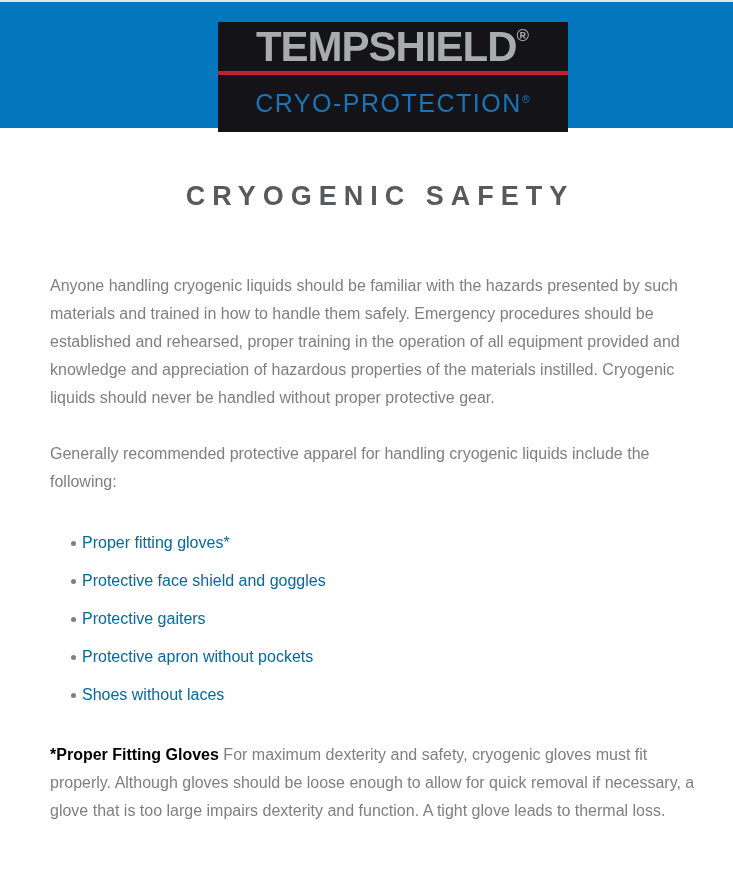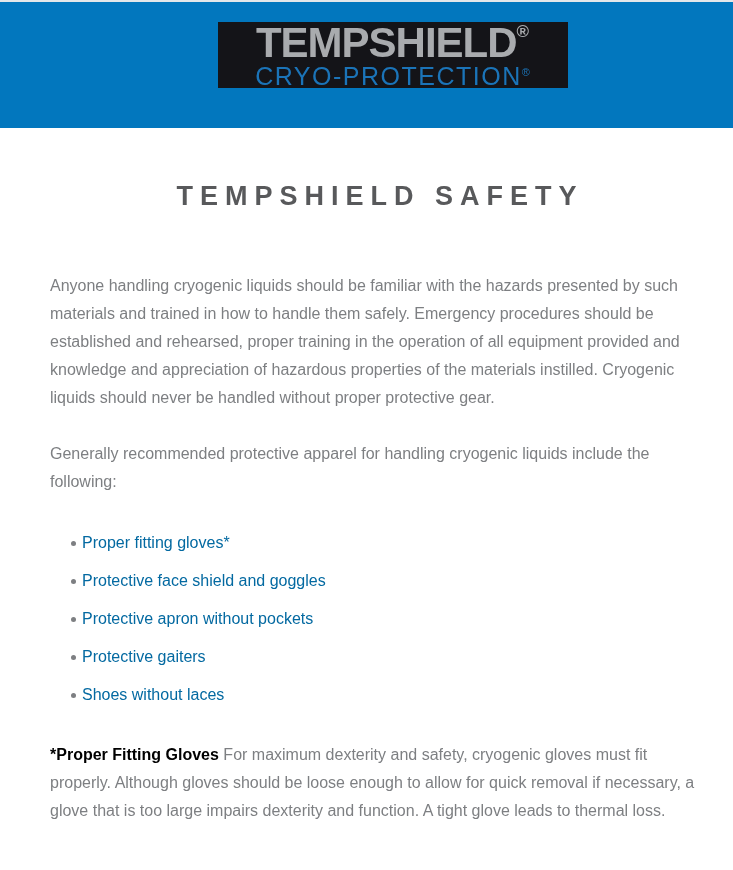--- a/index.html
+++ b/index.html
@@ -21,21 +21,21 @@
     height: 126px;
     background: #0277be;
     display: flex;
     justify-content: center;
     align-items: flex-start;
   }
   .logo {
     margin-top: 20px;
     transform: translateX(26px);
     width: 350px;
-    height: 66px;
+    height: 110px;
     background: #141418;
     display: flex;
     flex-direction: column;
   }
   .logo-top {
     height: 49px;
     display: flex;
     align-items: center;
     justify-content: center;
   }
@@ -141,28 +141,28 @@
       <span class="wordmark"><span>TEMPSHIELD</span><sup>®</sup></span>
     </div>
     <div class="logo-divider"></div>
     <div class="logo-bottom">
       <span class="subwordmark"><span>CRYO-PROTECTION</span><sup>®</sup></span>
     </div>
   </div>
 </header>
 
 <main class="content">
-  <h1 class="page-title">TEMPSHIELD SAFETY</h1>
+  <h1 class="page-title">CRYOGENIC SAFETY</h1>
 
   <p class="para para-intro">Anyone handling cryogenic liquids should be familiar with the hazards presented by such materials and trained in how to handle them safely. Emergency procedures should be established and rehearsed, proper training in the operation of all equipment provided and knowledge and appreciation of hazardous properties of the materials instilled. Cryogenic liquids should never be handled without proper protective gear.</p>
 
   <p class="para para-reco">Generally recommended protective apparel for handling cryogenic liquids include the following:</p>
 
   <ul class="apparel">
     <li>Proper fitting gloves*</li>
     <li>Protective face shield and goggles</li>
+    <li>Protective gaiters</li>
     <li>Protective apron without pockets</li>
-    <li>Protective gaiters</li>
     <li>Shoes without laces</li>
   </ul>
 
   <p class="para para-closing"><strong>*Proper Fitting Gloves</strong><span> For maximum dexterity and safety, cryogenic gloves must fit properly. Although gloves should be loose enough to allow for quick removal if necessary, a glove that is too large impairs dexterity and function. A tight glove leads to thermal loss.</span></p>
 </main>
 
 </body></html>

